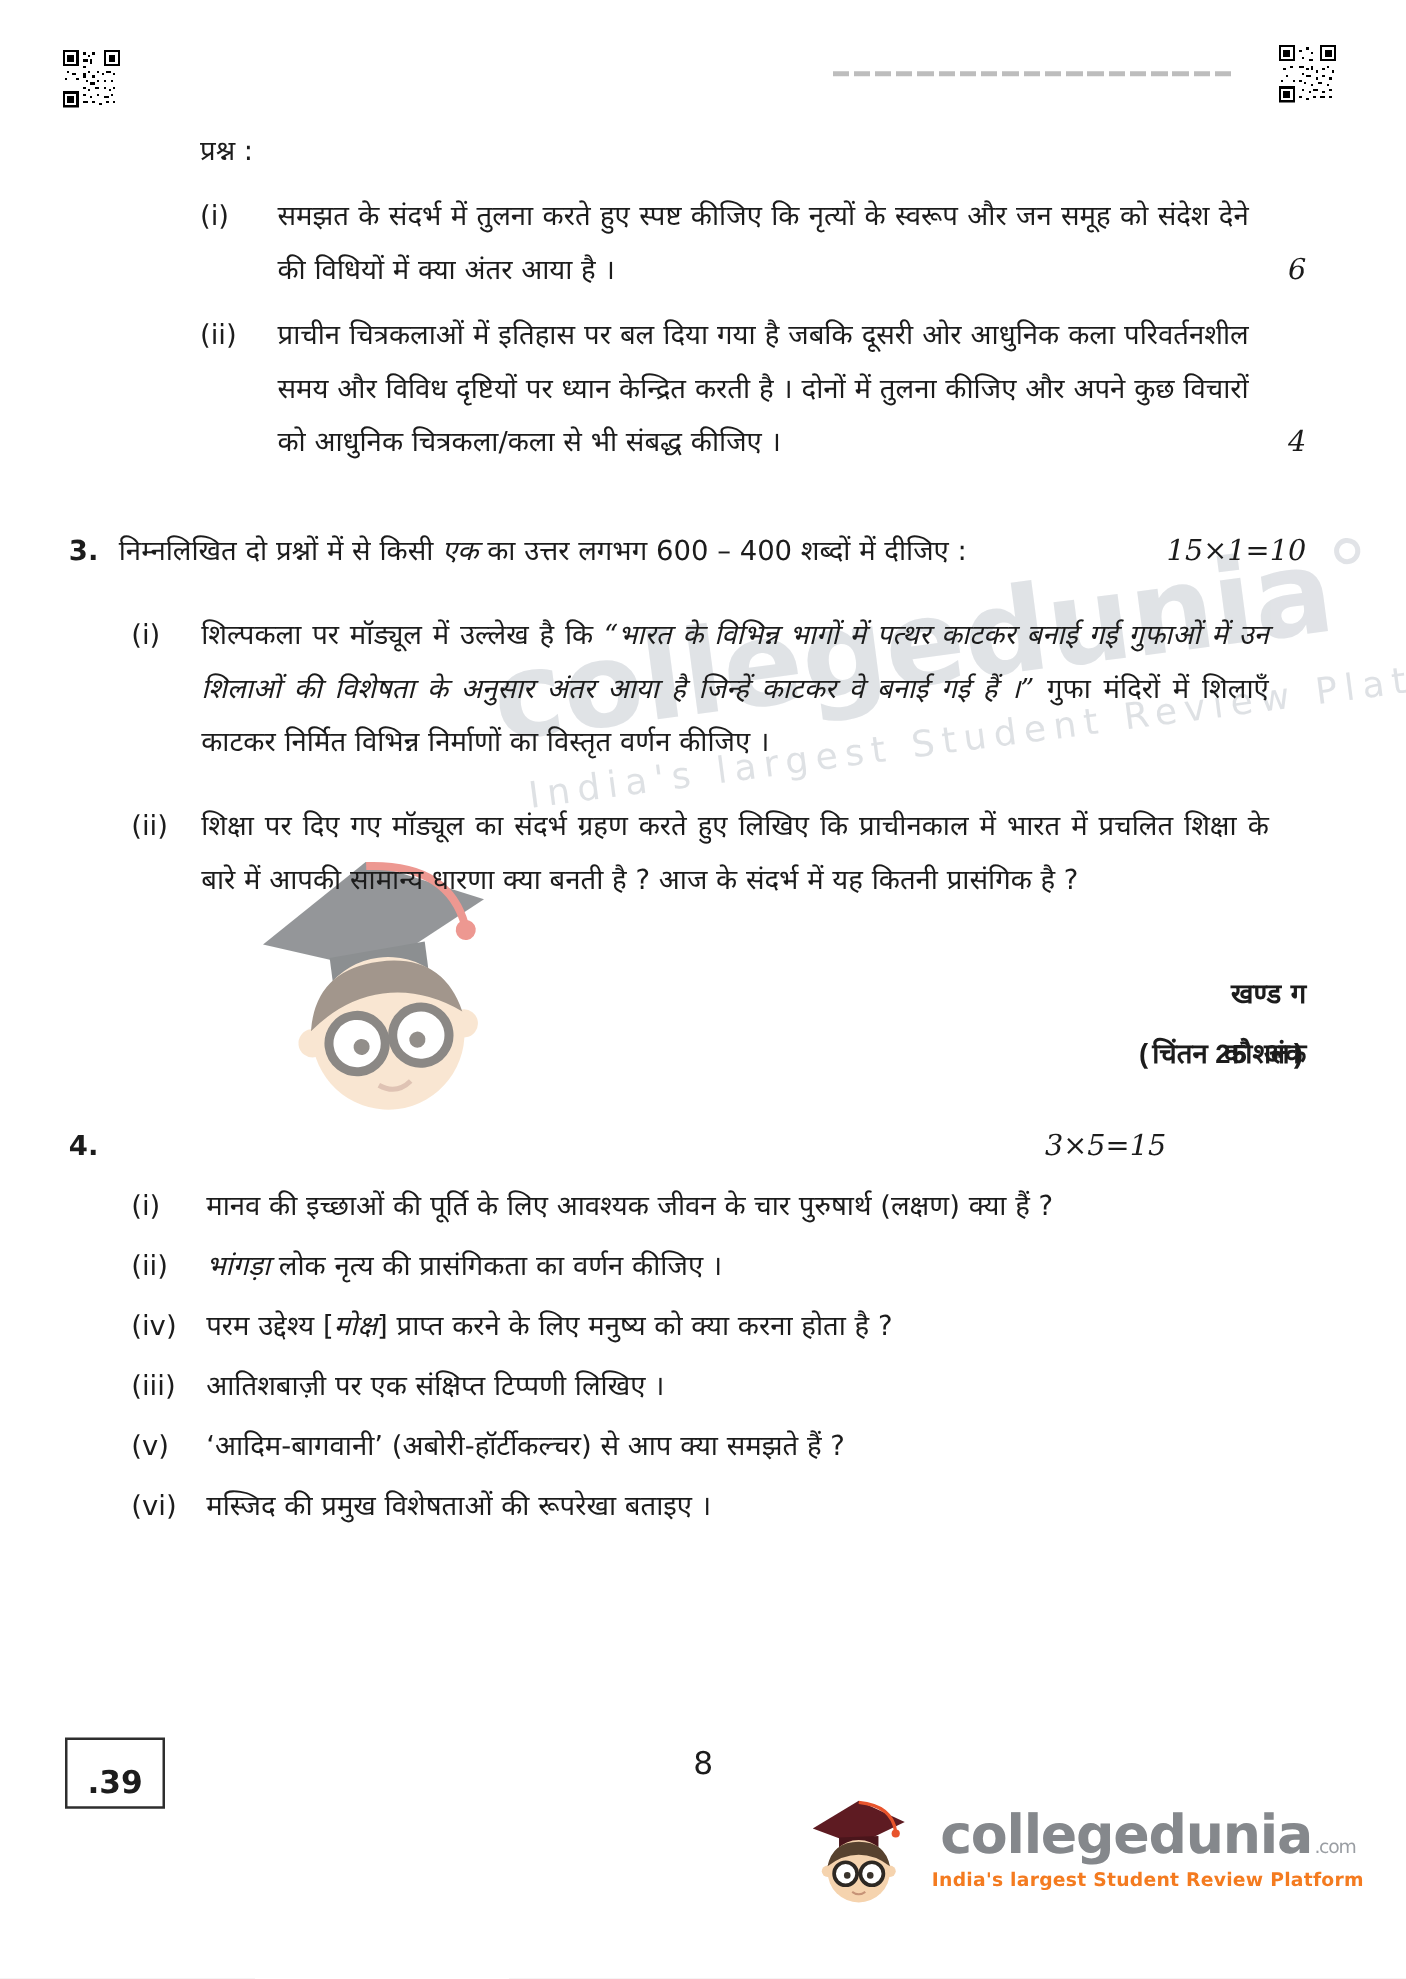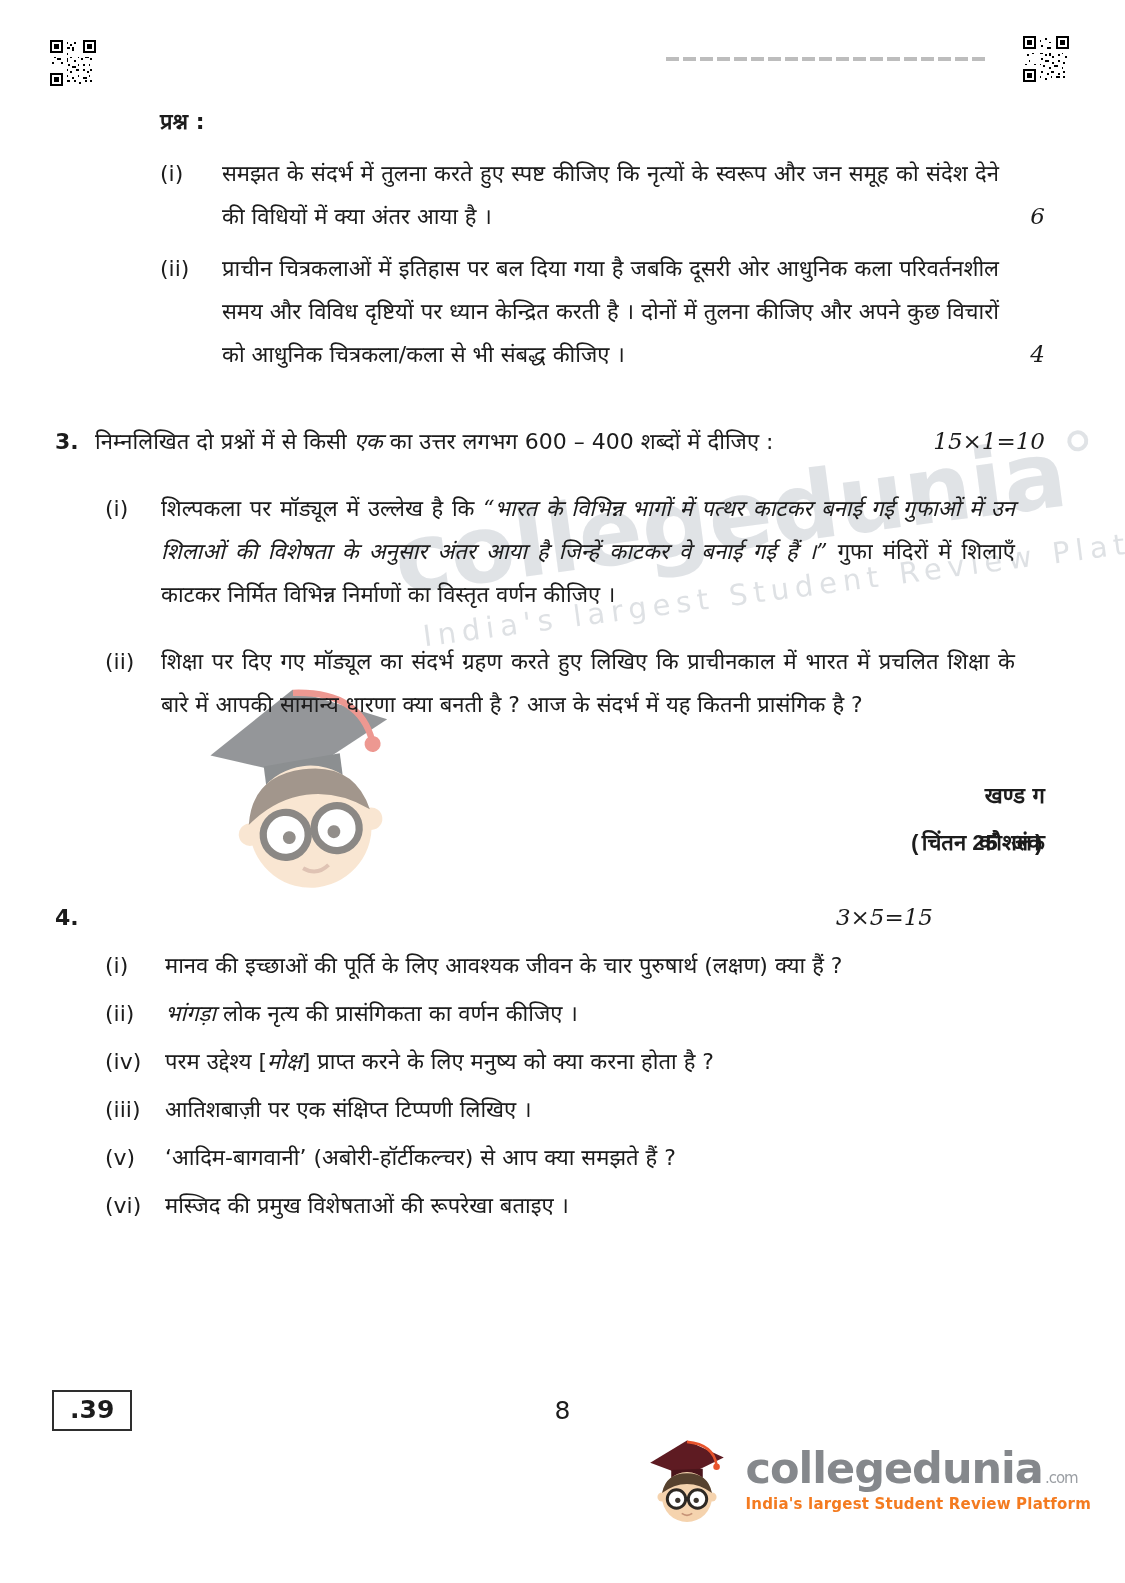--- a/index.html
+++ b/index.html
@@ -19,44 +19,44 @@
     transform-origin:left top;opacity:.55;pointer-events:none;display:flex;align-items:flex-start;}
   .wm-mascot{width:225px;flex:0 0 225px;margin-top:135px;}
   .wm-mascot svg,.fl-mascot svg{width:100%;height:auto;display:block;}
   .wm-col{margin-left:6px;}
   .wm-brandrow{display:flex;align-items:flex-start;}
   .wm-brand{font-size:94px;line-height:1;font-weight:bold;color:#c8cdd3;letter-spacing:0px;}
   .wm-reg{width:13px;height:13px;border:4px solid #c8cdd3;border-radius:50%;margin:6px 0 0 6px;}
   .wm-tagline{font-size:29px;color:#c4c9cf;letter-spacing:6px;margin:14px 0 0 18px;white-space:nowrap;}
   
   .content{position:absolute;left:55px;top:100px;width:990px;font-size:22px;line-height:43px;}
-  .prashn{margin-left:105px;font-weight:bold;}
+  .prashn{margin-left:105px;font-weight:normal;}
   .itext{text-align:justify;}
   .inum,.qnum{white-space:nowrap;}
   .qnum{font-weight:bold;}
   .marks{align-self:end;text-align:right;font-family:"DejaVu Serif",serif;font-style:italic;font-size:23px;}
   .q2item{margin-left:105px;margin-top:9px;display:grid;grid-template-columns:62px 1fr 46px;}
   .lead{margin-top:44px;display:grid;grid-template-columns:40px 1fr 112px;}
   .lead .marks{align-self:start;}
   .q3item{margin-left:50px;margin-top:24px;display:grid;grid-template-columns:56px 1fr 30px;}
   .q4lead{margin-top:30px;}
   .q4item{margin-left:50px;margin-top:5px;display:grid;grid-template-columns:60px 1fr 10px;}
   .it{font-style:italic;font-family:"DejaVu Serif",serif;}
   .bi{font-style:italic;font-weight:normal;font-family:"DejaVu Serif",serif;}
   .section{position:relative;margin-top:48px;text-align:right;font-weight:bold;}
   .sec-sub-row{position:relative;margin-top:6px;font-family:Liberation Mono, monospace;}
   .sec-marks{position:absolute;right:0;bottom:0;font-weight:bold;font-size:22px;}
   
   .page-code{position:absolute;left:52px;top:1390px;border:2px solid #2e2e2e;
-    padding:3px 16px 5px;font-size:25px;font-weight:bold;}
+    padding:19px 16px 5px;font-size:25px;font-weight:bold;}
   .page-num{position:absolute;left:0;top:1396px;width:1125px;text-align:center;font-size:25px;}
   .footer-logo{position:absolute;right:34px;top:1430px;display:flex;align-items:center;}
   .fl-mascot{width:92px;flex:0 0 92px;}
   .fl-col{margin-left:12px;}
-  .fl-brand{font-size:43px;line-height:1.05;font-weight:bold;color:#85888c;letter-spacing:-1px;}
+  .fl-brand{font-size:43px;line-height:1.05;font-weight:bold;color:#85888c;letter-spacing:-1px;text-align:center;}
   .fl-com{font-size:15px;color:#9a9ea3;font-weight:normal;margin-left:2px;}
   .fl-tagline{font-size:15px;color:#f47b20;font-weight:bold;margin-top:4px;letter-spacing:.2px;}
 </style>
 </head>
 <body>
 
 <div class="page">
 
   <div class="qr qr-l">
     <svg viewBox="0 0 25 25" shape-rendering="crispEdges">

